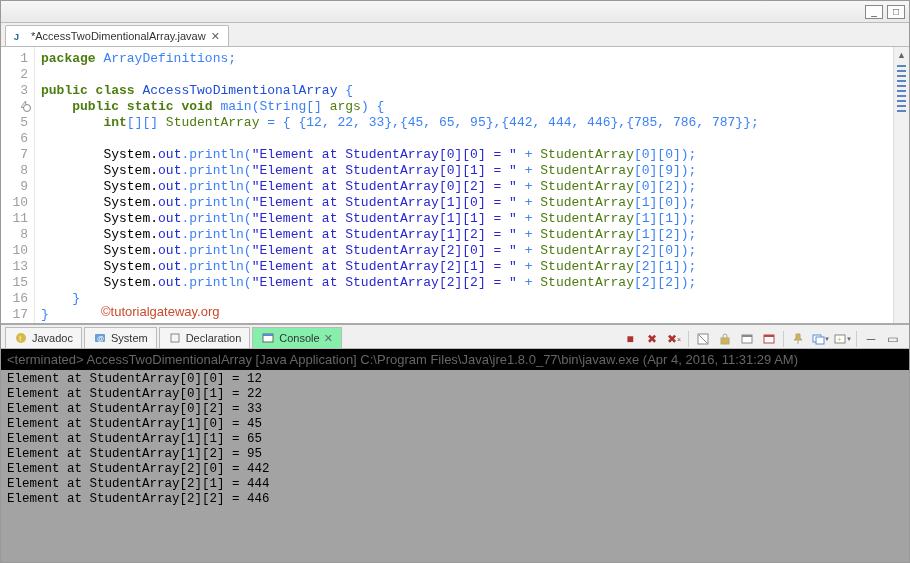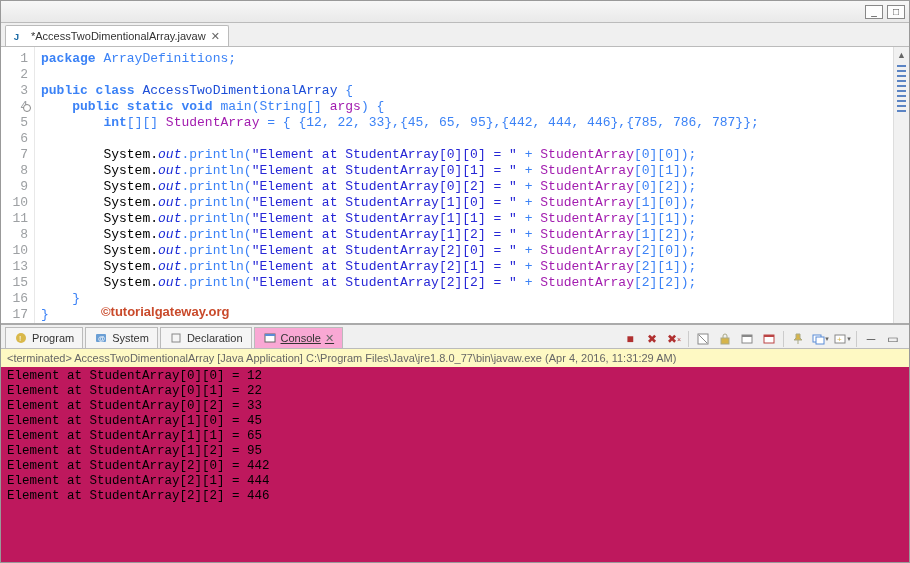--- a/index.html
+++ b/index.html
@@ -100,42 +100,42 @@
     font-size:13px;
     line-height:16px;
     white-space:pre;
     overflow-x:hidden;
   }
   .watermark {
     position:absolute;
     left:100px;
     bottom:4px;
     color:#c94a2b;
-    font-weight:bold;
+    font-weight:normal;
     font-size:13px;
     font-family: "Segoe UI", sans-serif;
   }
   .scrollbar-v {
     width:16px;
     background:#f1f1f1;
     border-left:1px solid #ddd;
     position:relative;
   }
   .scrollbar-v .uparrow, .scrollbar-v .downarrow {
     height:16px; display:flex; align-items:center; justify-content:center;
     color:#666; font-size:9px;
   }
   .scrollbar-v .marks { position:absolute; top:18px; left:3px; right:3px; }
   .scrollbar-v .mark { height:2px; background:#5b84c4; margin-bottom:3px; }
   
-  .kw { color:#3b82f6; font-weight:bold; }
+  .kw { color:#4d7c0f; font-weight:bold; }
   .cls { color:#1d4ed8; }
   .str { color:#2626d6; }
-  .fld { color:#1b2bd6; font-style:italic; }
-  .var { color:#a21caf;text-align:right; }
+  .fld { color:#1b2bd6; }
+  .var { color:#4d7c0f;text-align:right; }
   .plain { color:#3b82f6; }
 
   
   .bottom-tabs {
     height:24px;
     background:#f0f0f0;
     border-bottom:1px solid #bbb;
     display:flex;
     align-items:flex-end;
     padding-left:4px;
@@ -145,52 +145,52 @@
     background:#f5f5f5;
     border:1px solid #bbb;
     border-bottom:none;
     padding:3px 8px;
     font-size:11px;
     color:#333;
     display:flex;
     align-items:center;
     gap:4px;
   }
-  .mini-tab.active { background:#f9a8d4;text-decoration:underline; }
+  .mini-tab.active { background:#86efac; }
   .mini-tab .x { color:#666; }
   .toolbar {
     margin-left:auto;
     display:flex;
     align-items:center;
     gap:2px;
     padding-right:6px;
   }
   .tbtn {
     width:20px; height:18px;
     display:flex; align-items:center; justify-content:center;
     font-size:12px;
     color:#555;
     border:1px solid transparent;
   }
   .tbtn.red { color:#b03030; }
   .tbsep { width:1px; height:16px; background:#ccc; margin:0 2px; }
   
   .console-info {
-    font-size:11px;
+    font-size:13px;
     color:#666;
     padding:3px 6px;
     border-bottom:0;
-    background:#fef9c3;
+    background:#000000;
     white-space:nowrap;
     overflow:hidden;
   }
   
   .console-out {
     flex:1;
-    background:#be185d;
+    background:#a3a3a3;
     font-family: Consolas, "Courier New", monospace;
     font-size:12.5px;
     line-height:15px;
     padding:2px 6px;
     white-space:pre;
     overflow:hidden;
   }
   .tiny-icon { width:14px;height:14px;display:inline-flex;align-items:center;justify-content:center; }
   .tiny-icon svg { width:12px;height:12px; }
 </style>
@@ -234,21 +234,21 @@
     <div class="ln">16</div>
     <div class="ln">17</div>
   </div>
   <div class="code"><span class="kw">package</span><span class="plain"> ArrayDefinitions;</span>
 
 <span class="kw">public</span><span class="kw"> class</span><span class="cls"> AccessTwoDimentionalArray</span><span class="plain"> {</span>
 <span>    </span><span class="kw">public</span><span class="kw"> static</span><span class="kw"> void</span><span class="plain"> main(String[] </span><span class="var">args</span><span class="plain">) {</span>
 <span>        </span><span class="kw">int</span><span class="plain">[][] </span><span class="var">StudentArray</span><span class="plain"> = { {12, 22, 33},{45, 65, 95},{442, 444, 446},{785, 786, 787}};</span>
 
 <span>        System.</span><span class="fld">out</span><span class="plain">.println(</span><span class="str">"Element at StudentArray[0][0] = "</span><span class="plain"> + </span><span class="var">StudentArray</span><span class="plain">[0][0]</span><span class="plain">);</span>
-<span>        System.</span><span class="fld">out</span><span class="plain">.println(</span><span class="str">"Element at StudentArray[0][1] = "</span><span class="plain"> + </span><span class="var">StudentArray</span><span class="plain">[0][1]</span><span class="plain">);</span>
+<span>        System.</span><span class="fld">out</span><span class="plain">.println(</span><span class="str">"Element at StudentArray[0][1] = "</span><span class="plain"> + </span><span class="var">StudentArray</span><span class="plain">[0][9]</span><span class="plain">);</span>
 <span>        System.</span><span class="fld">out</span><span class="plain">.println(</span><span class="str">"Element at StudentArray[0][2] = "</span><span class="plain"> + </span><span class="var">StudentArray</span><span class="plain">[0][2]</span><span class="plain">);</span>
 <span>        System.</span><span class="fld">out</span><span class="plain">.println(</span><span class="str">"Element at StudentArray[1][0] = "</span><span class="plain"> + </span><span class="var">StudentArray</span><span class="plain">[1][0]</span><span class="plain">);</span>
 <span>        System.</span><span class="fld">out</span><span class="plain">.println(</span><span class="str">"Element at StudentArray[1][1] = "</span><span class="plain"> + </span><span class="var">StudentArray</span><span class="plain">[1][1]</span><span class="plain">);</span>
 <span>        System.</span><span class="fld">out</span><span class="plain">.println(</span><span class="str">"Element at StudentArray[1][2] = "</span><span class="plain"> + </span><span class="var">StudentArray</span><span class="plain">[1][2]</span><span class="plain">);</span>
 <span>        System.</span><span class="fld">out</span><span class="plain">.println(</span><span class="str">"Element at StudentArray[2][0] = "</span><span class="plain"> + </span><span class="var">StudentArray</span><span class="plain">[2][0]</span><span class="plain">);</span>
 <span>        System.</span><span class="fld">out</span><span class="plain">.println(</span><span class="str">"Element at StudentArray[2][1] = "</span><span class="plain"> + </span><span class="var">StudentArray</span><span class="plain">[2][1]</span><span class="plain">);</span>
 <span>        System.</span><span class="fld">out</span><span class="plain">.println(</span><span class="str">"Element at StudentArray[2][2] = "</span><span class="plain"> + </span><span class="var">StudentArray</span><span class="plain">[2][2]</span><span class="plain">);</span>
 <span class="plain">    }</span>
 <span class="plain">}</span></div>
   <div class="scrollbar-v">
@@ -270,21 +270,21 @@
 </div>
 
 <div class="bottom-tabs">
   <div class="mini-tab">
     <span class="tiny-icon">
         <svg viewBox="0 0 12 12">
           <circle cx="6" cy="6" r="5" fill="#d9b84a"></circle>
           <text x="4" y="9" font-size="8" fill="#fff">!</text>
         </svg>
       </span>
-    <span>Program</span>
+    <span>Javadoc</span>
   </div>
   <div class="mini-tab">
     <span class="tiny-icon">
         <svg viewBox="0 0 12 12">
           <rect x="1" y="2" width="10" height="8" fill="#6a9ed4" rx="1"></rect>
           <text x="3" y="9" font-size="7" fill="#fff">@</text>
         </svg>
       </span>
     <span>System</span>
   </div>

